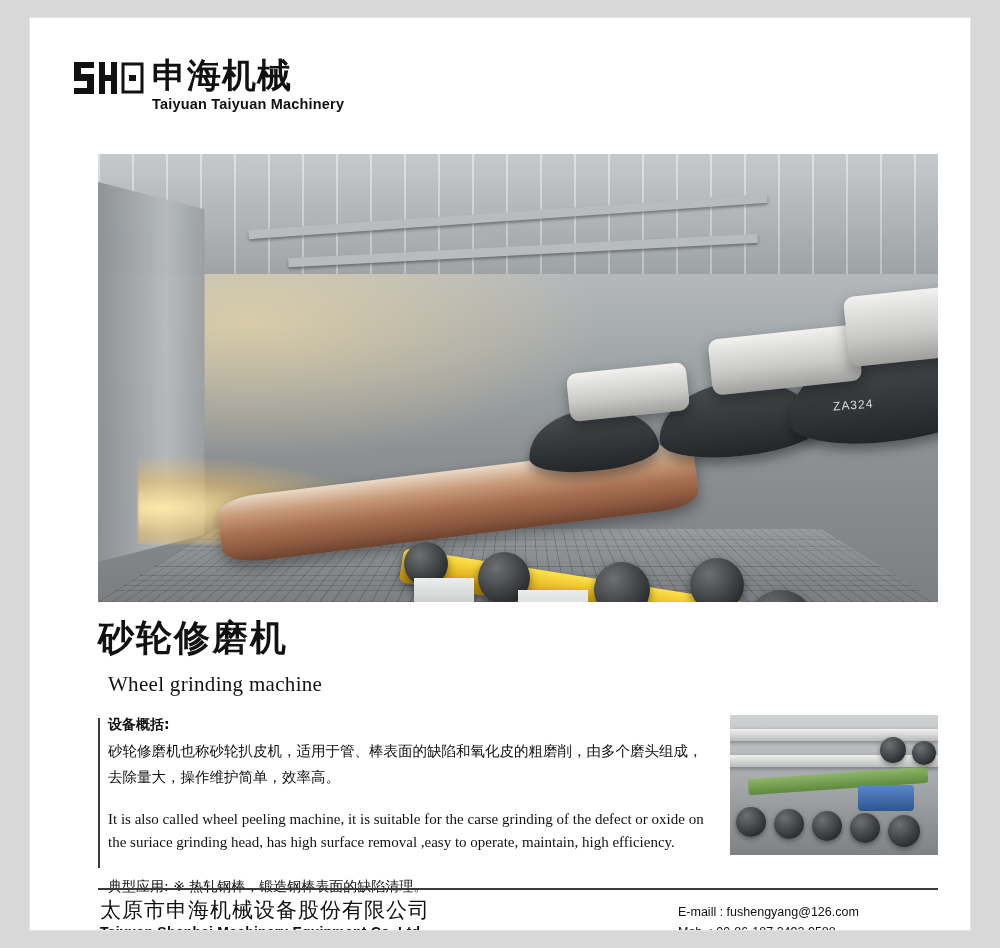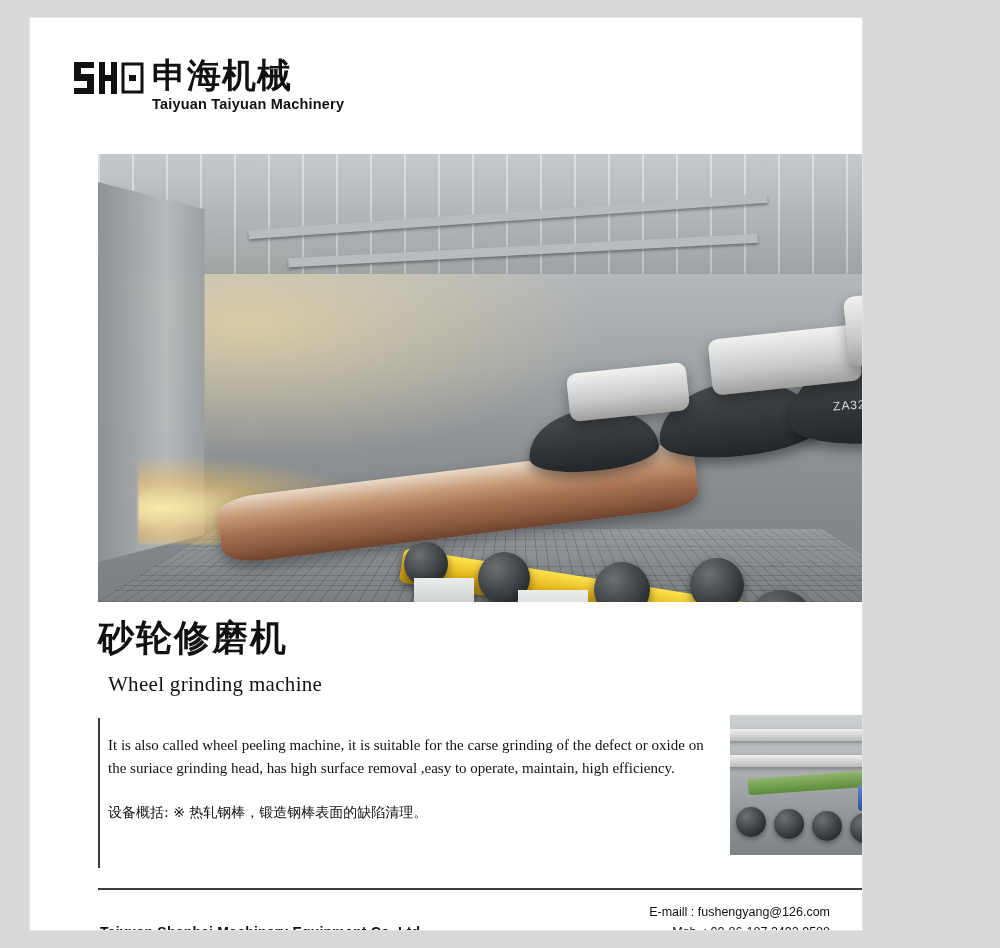--- a/index.html
+++ b/index.html
@@ -4,21 +4,21 @@
 <style>
   html,body{margin:0;padding:0;}
   body{
     width:1000px;height:948px;
     background:#d8d8d8;
     font-family:"Liberation Sans", sans-serif;
     -webkit-font-smoothing:antialiased;
   }
   .page{
     position:absolute;left:30px;top:18px;
-    width:832px;height:912px;
+    width:940px;height:912px;
     background:#ffffff;
     box-shadow:0 0 0 1px #e3e3e3;
     overflow:hidden;
   }
 
   
   .header{
     position:absolute;left:42px;top:38px;
     display:flex;align-items:flex-start;
   }
@@ -194,21 +194,21 @@
     position:absolute;left:70px;top:878px;
     font-family:"DejaVu Sans", sans-serif;
     font-size:21px;color:#111;letter-spacing:1px;
   }
   .foot-en{
     position:absolute;left:70px;top:906px;
     font-family:"Liberation Sans", sans-serif;
     font-size:14px;font-weight:700;color:#111;letter-spacing:.2px;
   }
   .foot-contact{
-    position:absolute;right:32px;top:884px;text-align:right;width:260px;
+    position:absolute;right:32px;top:884px;text-align:left;width:260px;
   }
   .foot-contact div{
     font-family:"Liberation Sans", sans-serif;
     font-size:12.5px;color:#111;line-height:20px;
   }
 </style>
 </head>
 <body>
 
 <div class="page">
@@ -258,39 +258,42 @@
     <div class="pedestal" style="left:316px;top:424px;width:60px;height:40px;"></div>
     <div class="pedestal" style="left:420px;top:436px;width:70px;height:46px;"></div>
 
   </div>
 
   <div class="title-cn">砂轮修磨机</div>
   <div class="title-en">Wheel grinding machine</div>
 
   <div class="rule-v"></div>
   <div class="body">
+    <p class="b-head">设备概括:</p>
+    <p class="b-cn">砂轮修磨机也称砂轮扒皮机，适用于管、棒表面的缺陷和氧化皮的粗磨削，由多个磨头组成，去除量大，操作维护简单，效率高。</p>
     <p class="b-en">It is also called wheel peeling machine, it is suitable for the carse grinding of the defect or oxide on the suriace grinding head, has high surface removal ,easy to operate, maintain, high efficiency.</p>
-    <p class="b-app">设备概括: ※ 热轧钢棒，锻造钢棒表面的缺陷清理。</p>
+    <p class="b-app">典型应用: ※ 热轧钢棒，锻造钢棒表面的缺陷清理。</p>
   </div>
 
   <div class="thumb">
     <div class="bg"></div>
     <div class="bar" style="top:14px;"></div>
     <div class="bar" style="top:40px;"></div>
     <div class="green"></div>
     <div class="blue"></div>
     <div class="drum" style="left:6px;top:92px;width:30px;height:30px;"></div>
     <div class="drum" style="left:44px;top:94px;width:30px;height:30px;"></div>
     <div class="drum" style="left:82px;top:96px;width:30px;height:30px;"></div>
     <div class="drum" style="left:120px;top:98px;width:30px;height:30px;"></div>
     <div class="drum" style="left:158px;top:100px;width:32px;height:32px;"></div>
     <div class="drum" style="left:150px;top:22px;width:26px;height:26px;"></div>
     <div class="drum" style="left:182px;top:26px;width:24px;height:24px;"></div>
   </div>
 
   <div class="foot-rule"></div>
+  <div class="foot-cn">太原市申海机械设备股份有限公司</div>
   <div class="foot-en">Taiyuan Shenhai Machinery Equipment Co.,Ltd</div>
   <div class="foot-contact">
     <div>E-maill : fushengyang@126.com</div>
     <div>Mob. ; 00-86-187 3492 9588</div>
   </div>
 
 </div>
 
 </body></html>

